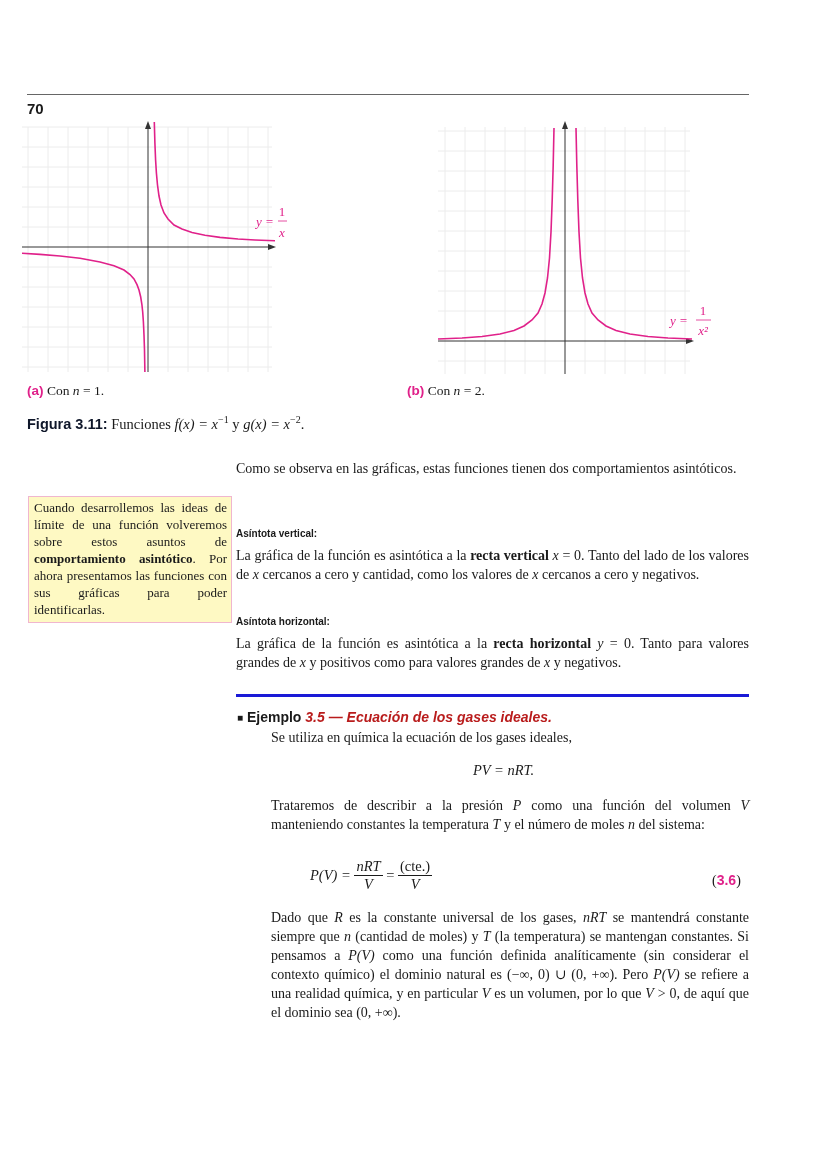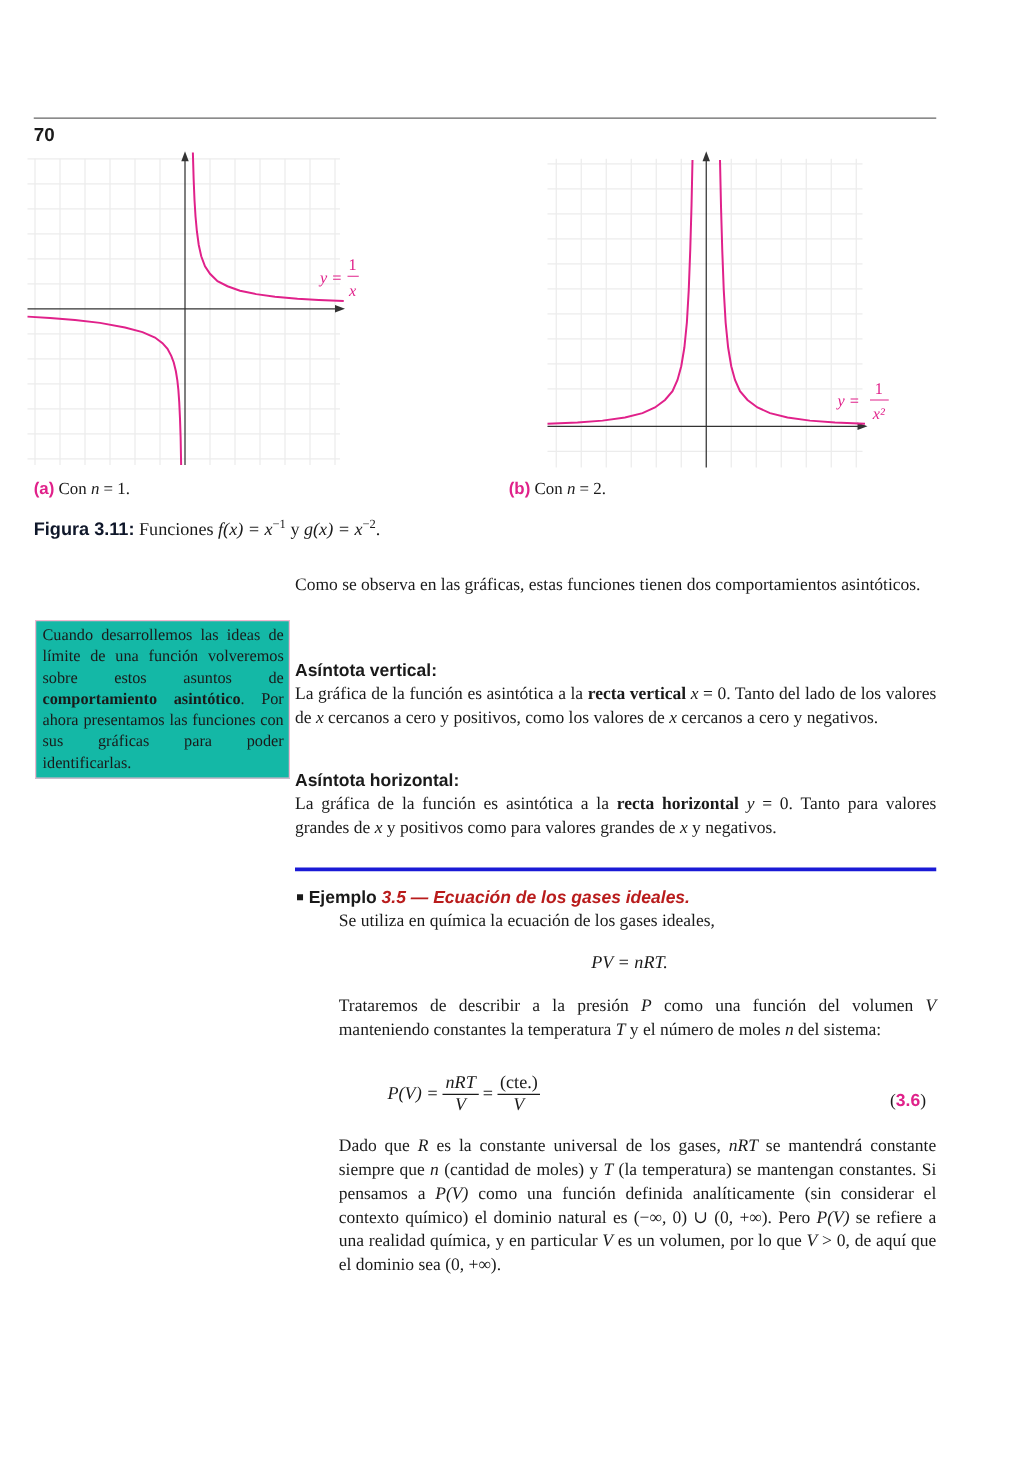--- a/index.html
+++ b/index.html
@@ -9,24 +9,24 @@
   .sans { font-family: "Liberation Sans", "DejaVu Sans", sans-serif; margin-top: 26px; }
   .page-num { left: 27px; top: 74px; font-size: 15px; font-weight: bold; }
   .header-rule { left: 27px; top: 94px; width: 722px; height: 0; border-top: 1px solid #666; }
   .magenta { color: #b91c1c; font-style: italic; }
   .sub-caption { font-size: 13.5px; }
   .sub-caption .tag { font-family: "Liberation Sans", sans-serif; font-weight: bold; color: #e0218a; }
   .fig-caption { left: 27px; top: 414px; font-size: 14.5px; }
   .fig-caption .tag { font-family: "Liberation Sans", sans-serif; font-weight: bold; color: #0f172a; }
   i.m { font-style: italic; }
   .margin-note { left: 28px; top: 496px; width: 193px; padding: 2px 4px 4px 5px;
-                 border: 1px solid #f0b6cf; background: #14b8a6;
+                 border: 1px solid #f0b6cf; background: #fef9c3;
                  font-size: 13px; line-height: 17px; text-align: justify; }
   .body-text { font-size: 14px; line-height: 19px; text-align: justify; }
-  .heading { font-family: "Liberation Sans", sans-serif; font-weight: bold; font-size: 14px; }
+  .heading { font-family: "Liberation Sans", sans-serif; font-weight: bold; font-size: 10px; }
   .blue-rule { left: 236px; top: 694px; width: 513px; height: 3px; background: #1a1ad6; }
   .example-title { left: 237px; top: 709px; font-size: 14px; font-family: "Liberation Sans", sans-serif; font-weight: bold; }
   .eq-center { font-size: 14.5px; font-style: italic; }
   .frac { display: inline-block; vertical-align: middle; text-align: center; }
   .frac span { display: block; padding: 0 2px; }
   .frac .num { border-bottom: 1px solid #1a1a1a; }
   .eq-num { font-size: 14px; }
   .eq-num b { font-family: "Liberation Sans", sans-serif; color: #e0218a; margin-top: 36px; }
 </style>
 </head>
@@ -138,21 +138,21 @@
 </div>
 
 <div class="abs margin-note">
   <span>Cuando desarrollemos las ideas de límite de una función volveremos sobre estos asuntos de </span><b>comportamiento asintótico</b><span>. Por ahora presentamos las funciones con sus gráficas para poder identificarlas.</span>
 </div>
 
 <div class="abs body-text" style="left:236px;top:459px;width:513px">Como se observa en las gráficas, estas funciones tienen dos comportamientos asintóticos.</div>
 
 <div class="abs heading" style="left:236px;top:528px">Asíntota vertical:</div>
 <div class="abs body-text" style="left:236px;top:546px;width:513px">
-  <span>La gráfica de la función es asintótica a la </span><b>recta vertical</b> <i class="m">x</i><span> = 0. Tanto del lado de los valores de </span><i class="m">x</i><span> cercanos a cero y positivos, como los valores de </span><i class="m">x</i><span> cercanos a cero y negativos.</span>
+  <span>La gráfica de la función es asintótica a la </span><b>recta vertical</b> <i class="m">x</i><span> = 0. Tanto del lado de los valores de </span><i class="m">x</i><span> cercanos a cero y cantidad, como los valores de </span><i class="m">x</i><span> cercanos a cero y negativos.</span>
 </div>
 
 <div class="abs heading" style="left:236px;top:616px">Asíntota horizontal:</div>
 <div class="abs body-text" style="left:236px;top:634px;width:513px">
   <span>La gráfica de la función es asintótica a la </span><b>recta horizontal</b> <i class="m">y</i><span> = 0. Tanto para valores grandes de </span><i class="m">x</i><span> y positivos como para valores grandes de </span><i class="m">x</i><span> y negativos.</span>
 </div>
 
 <div class="abs blue-rule"></div>
 
 <div class="abs example-title">

